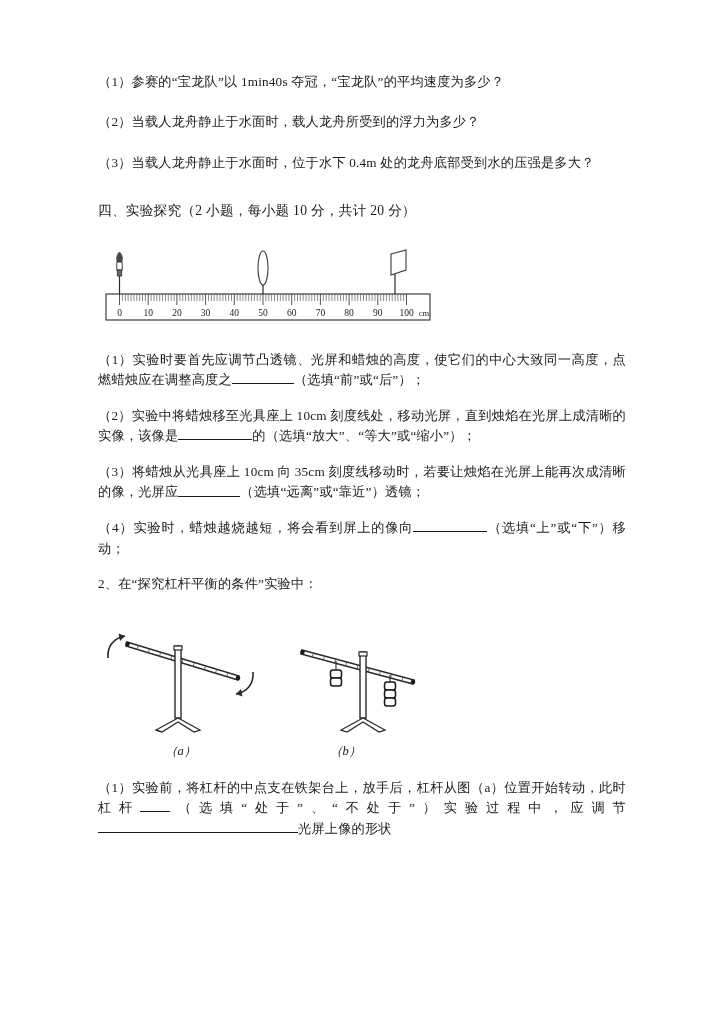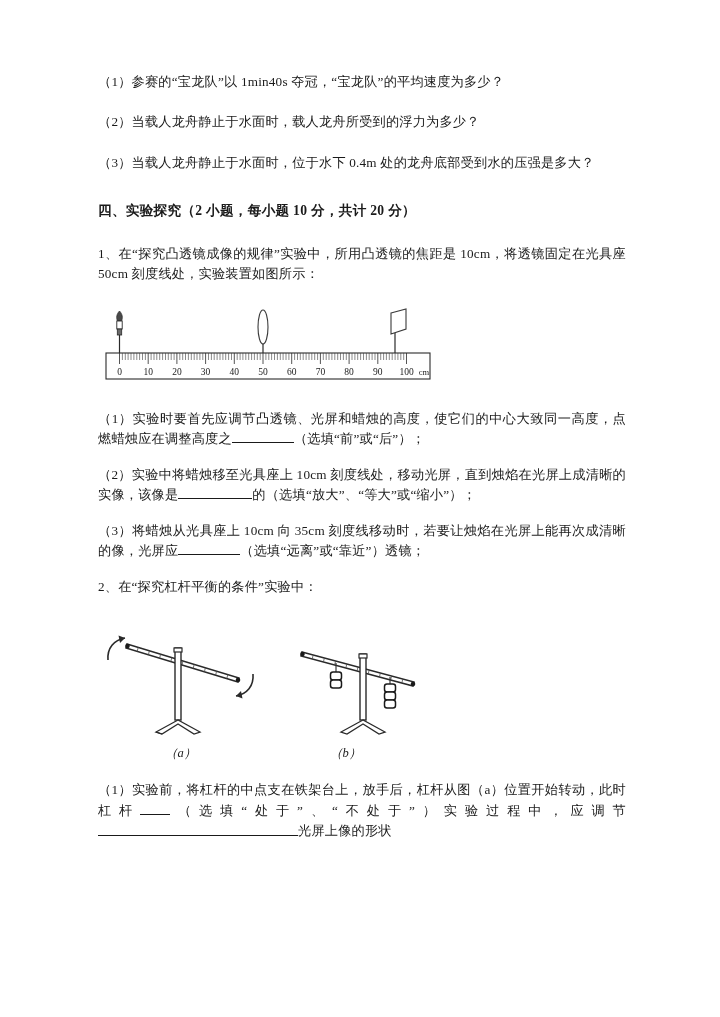--- a/index.html
+++ b/index.html
@@ -33,21 +33,21 @@
     line-height: 1.55;
     margin: 0 0 15px 0;
     text-align: justify;
     letter-spacing: 0.2px;
   }
   .q-top {
     margin-bottom: 20px;
   }
   .section-head {
     font-size: 13.6px;
-    font-weight: bold;
+    font-weight: normal;
     margin: 28px 0 22px 0;
     line-height: 1.5;
     letter-spacing: 0.3px;
   }
   .blank-s {
     display: inline-block;
     border-bottom: 1px solid #1a1a1a;
     width: 62px;
     vertical-align: baseline;
     height: 1em;
@@ -96,23 +96,20 @@
 
 <div class="page">
   <div class="content">
 
     <p class="para q-top">（1）参赛的“宝龙队”以 1min40s 夺冠，“宝龙队”的平均速度为多少？</p>
     <p class="para q-top">（2）当载人龙舟静止于水面时，载人龙舟所受到的浮力为多少？</p>
     <p class="para q-top">（3）当载人龙舟静止于水面时，位于水下 0.4m 处的龙舟底部受到水的压强是多大？</p>
 
     <div class="section-head">四、实验探究（2 小题，每小题 10 分，共计 20 分）</div>
 
-    <p class="para">
-      <span>1、在“探究凸透镜成像的规律”实验中，所用凸透镜的焦距是 10cm，将透镜固定在光具座 50cm 刻度</span><span>线处，实验装置如图所示：</span>
-    </p>
 
     <div class="figure-bench">
       <svg width="340" height="80" viewBox="0 0 340 80">
 
         <g>
 
           <path d="M21.5 8 C24.5 11, 25 15, 23.5 18 L19.5 18 C18 15, 18.5 11, 21.5 8 Z" fill="#4a4a4a" stroke="#2a2a2a" stroke-width="0.7"></path>
 
           <rect x="18.8" y="18" width="5.4" height="8" fill="#ffffff" stroke="#2a2a2a" stroke-width="0.9"></rect>
 
@@ -264,20 +261,23 @@
     </p>
 
     <p class="para">
       <span>（2）实验中将蜡烛移至光具座上 10cm 刻度线处，移动光屏，直到烛焰在光屏上成清晰的实像，该</span><span>像是</span><span class="blank-m"></span><span>的（选填“放大”、“等大”或“缩小”）；</span>
     </p>
 
     <p class="para">
       <span>（3）将蜡烛从光具座上 10cm 向 35cm 刻度线移动时，若要让烛焰在光屏上能再次成清晰的像，光</span><span>屏应</span><span class="blank-s"></span><span>（选填“远离”或“靠近”）透镜；</span>
     </p>
 
+    <p class="para">
+      <span>（4）实验时，蜡烛越烧越短，将会看到屏上的像向</span><span class="blank-m"></span><span>（选填“上”或“下”）移动；</span>
+    </p>
 
 
     <p class="para" style="margin-top:14px;">2、在“探究杠杆平衡的条件”实验中：</p>
 
     <div class="figure-lever">
       <svg width="340" height="125" viewBox="0 0 340 125">
 
         <g>
 
           <g>

